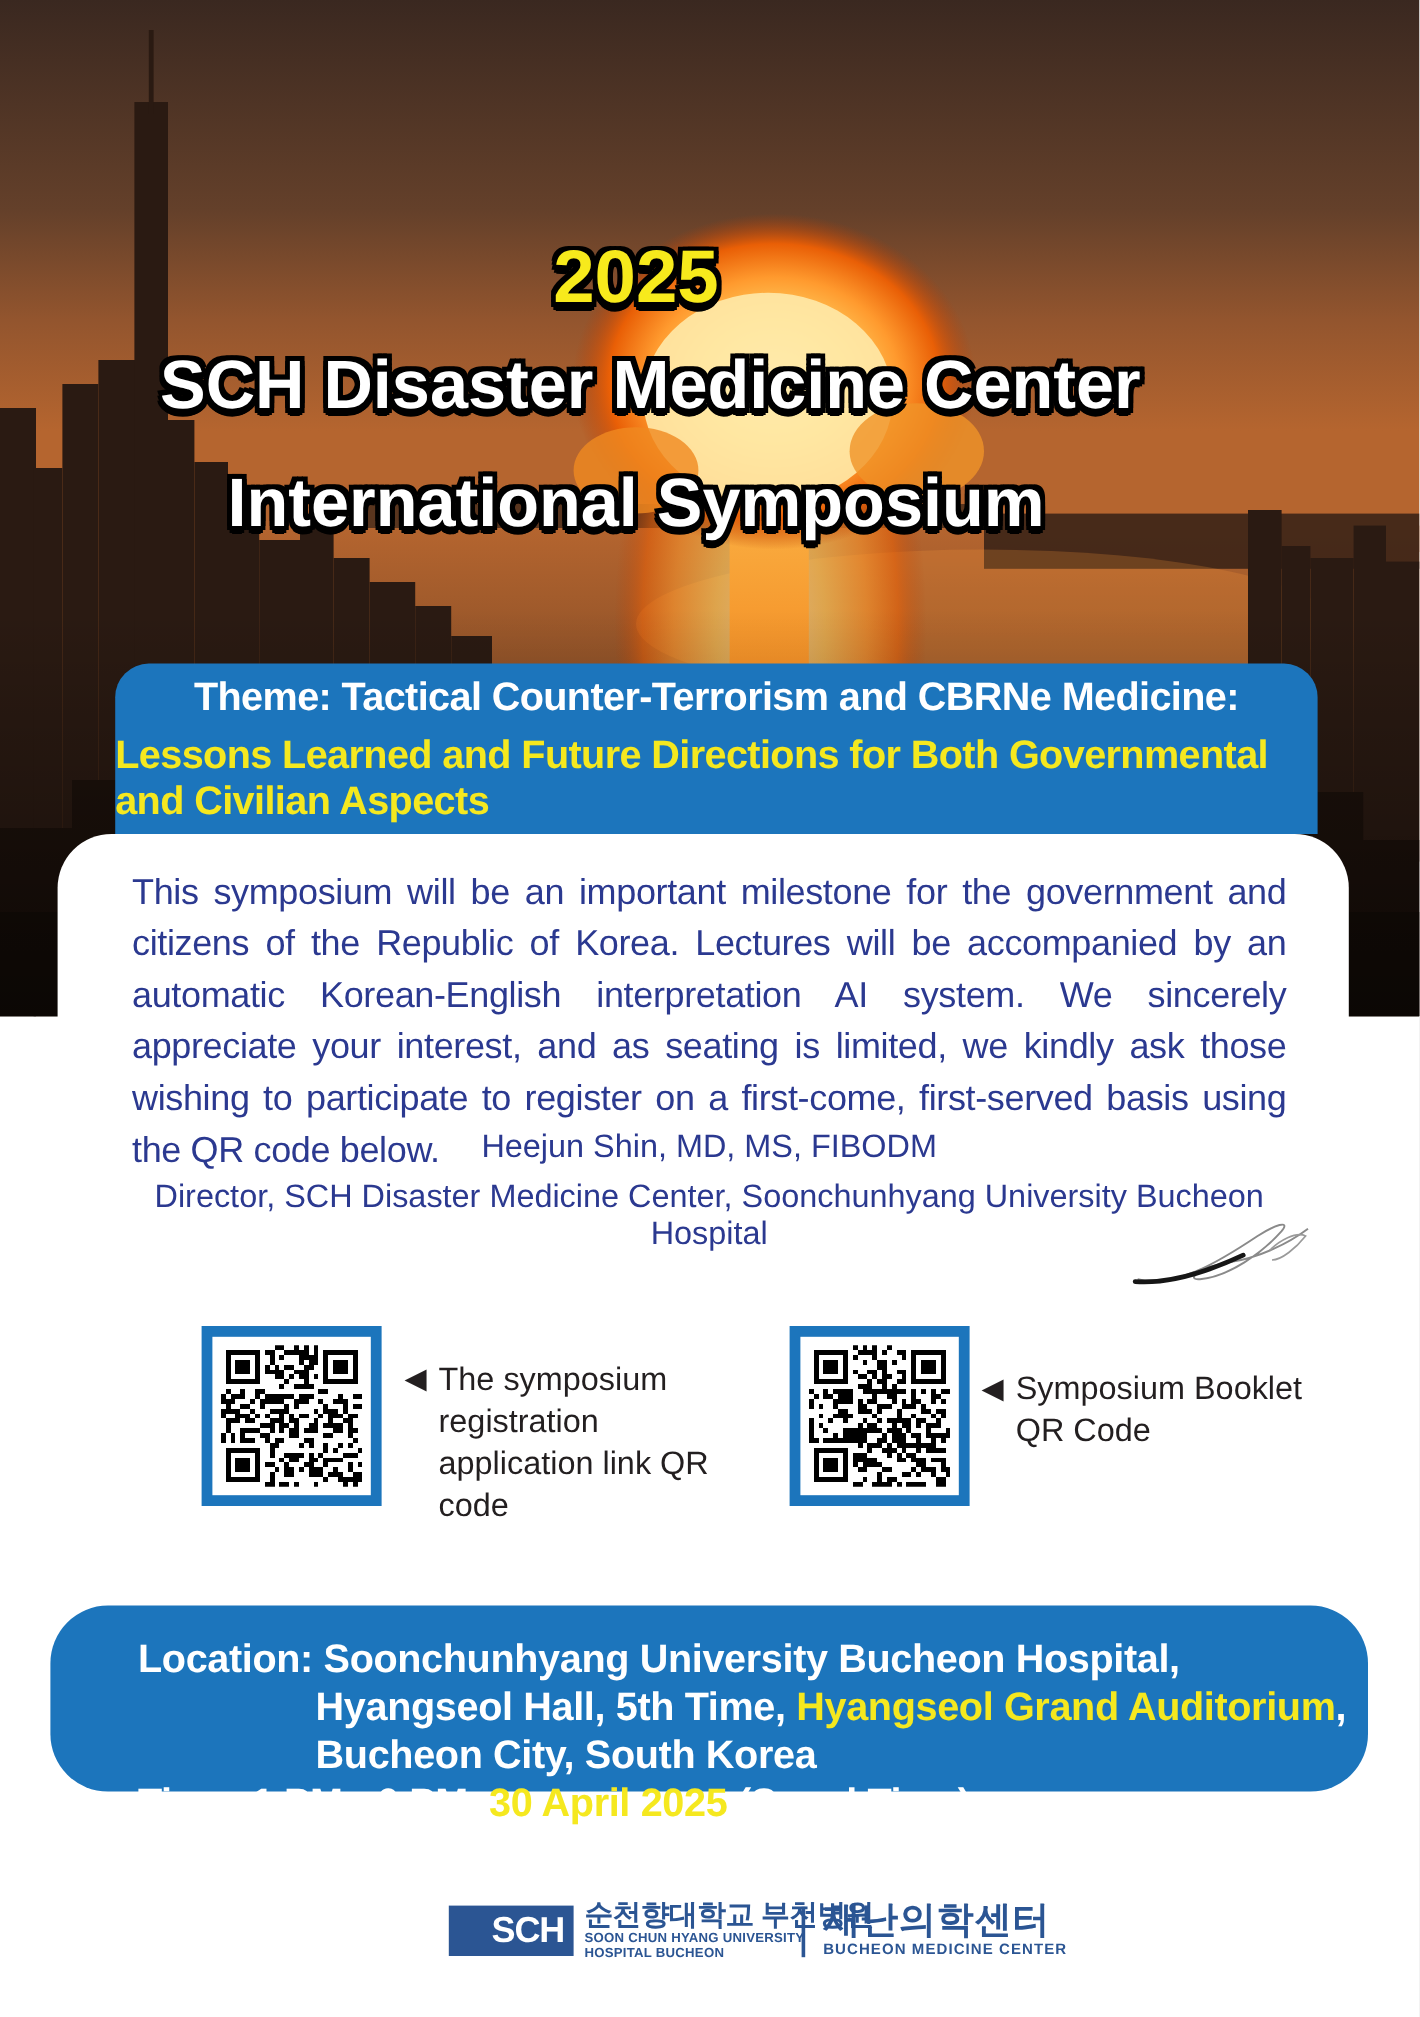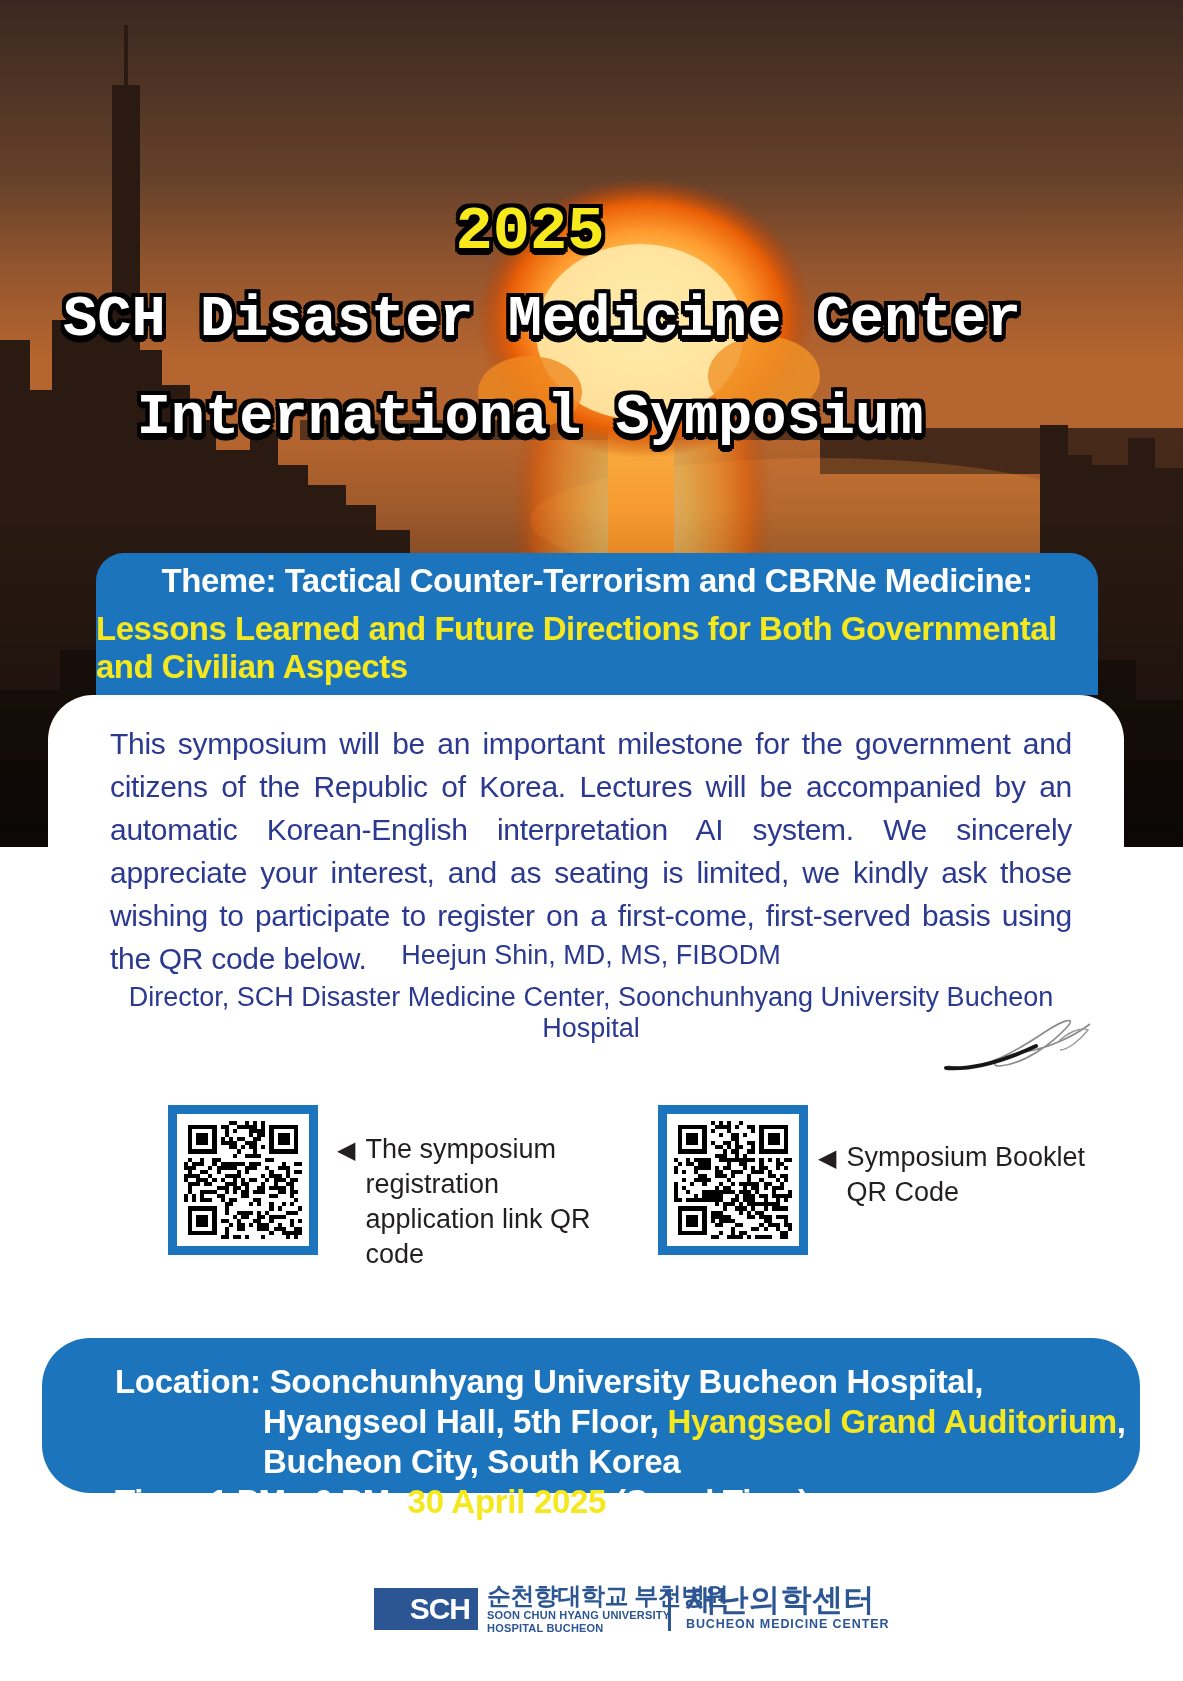--- a/index.html
+++ b/index.html
@@ -3,21 +3,21 @@
 <meta charset="utf-8">
 <style>
   html,body{margin:0;padding:0;background:#e8e8e8;}
   .poster{position:relative;width:1183px;height:1681px;margin:0 auto;background:#ffffff;
           overflow:hidden;font-family:"Liberation Sans",sans-serif;}
   
   .hero{position:absolute;left:0;top:0;width:1183px;height:847px;}
   .hero svg{display:block;width:100%;height:100%;}
   
   .outline{position:absolute;left:0;width:1060px;text-align:center;
-           font-family:Liberation Mono, monospace;font-weight:bold;color:#ffffff;
+           font-family:Liberation Sans, sans-serif;font-weight:bold;color:#ffffff;
            text-shadow:-4px -4px 0 #000,0 -4px 0 #000,4px -4px 0 #000,
                        -4px 0 0 #000,4px 0 0 #000,
                        -4px 4px 0 #000,0 4px 0 #000,4px 4px 0 #000,
                        -2px 6px 0 #000,2px 6px 0 #000,0 7px 0 #000;}
   .year{top:196px;font-size:62px;color:#f7ea1c;}
   .title1{top:288px;font-size:57px;padding-left:12px;}
   .title2{top:386px;font-size:57px;}
   
   .theme-box{position:absolute;left:96px;top:553px;width:1002px;height:142px;
              background:#1c75bc;border-radius:28px 28px 0 0;display:flex;flex-direction:column;
@@ -228,21 +228,21 @@
         </svg>
     </div>
   </div>
   <div class="qr-label label-booklet">
     <span class="arrow">◀</span>
     <span>Symposium Booklet QR Code</span>
   </div>
 
   <div class="loc-box">
     <div>Location: Soonchunhyang University Bucheon Hospital,</div>
-    <div class="loc-indent"><span>Hyangseol Hall, 5th Floor, </span><span class="hl">Hyangseol Grand Auditorium</span><span>,</span></div>
+    <div class="loc-indent"><span>Hyangseol Hall, 5th Time, </span><span class="hl">Hyangseol Grand Auditorium</span><span>,</span></div>
     <div class="loc-indent">Bucheon City, South Korea</div>
     <div><span>Time: 1 PM - 6 PM, </span><span class="hl">30 April 2025</span><span> (Seoul Time)</span></div>
   </div>
 
   <div class="footer">
     <div class="sch-logo">SCH</div>
     <div class="hosp-block">
       <div class="hosp-kr">순천향대학교 부천병원</div>
       <div class="hosp-en">SOON CHUN HYANG UNIVERSITY</div>
       <div class="hosp-en">HOSPITAL BUCHEON</div>

